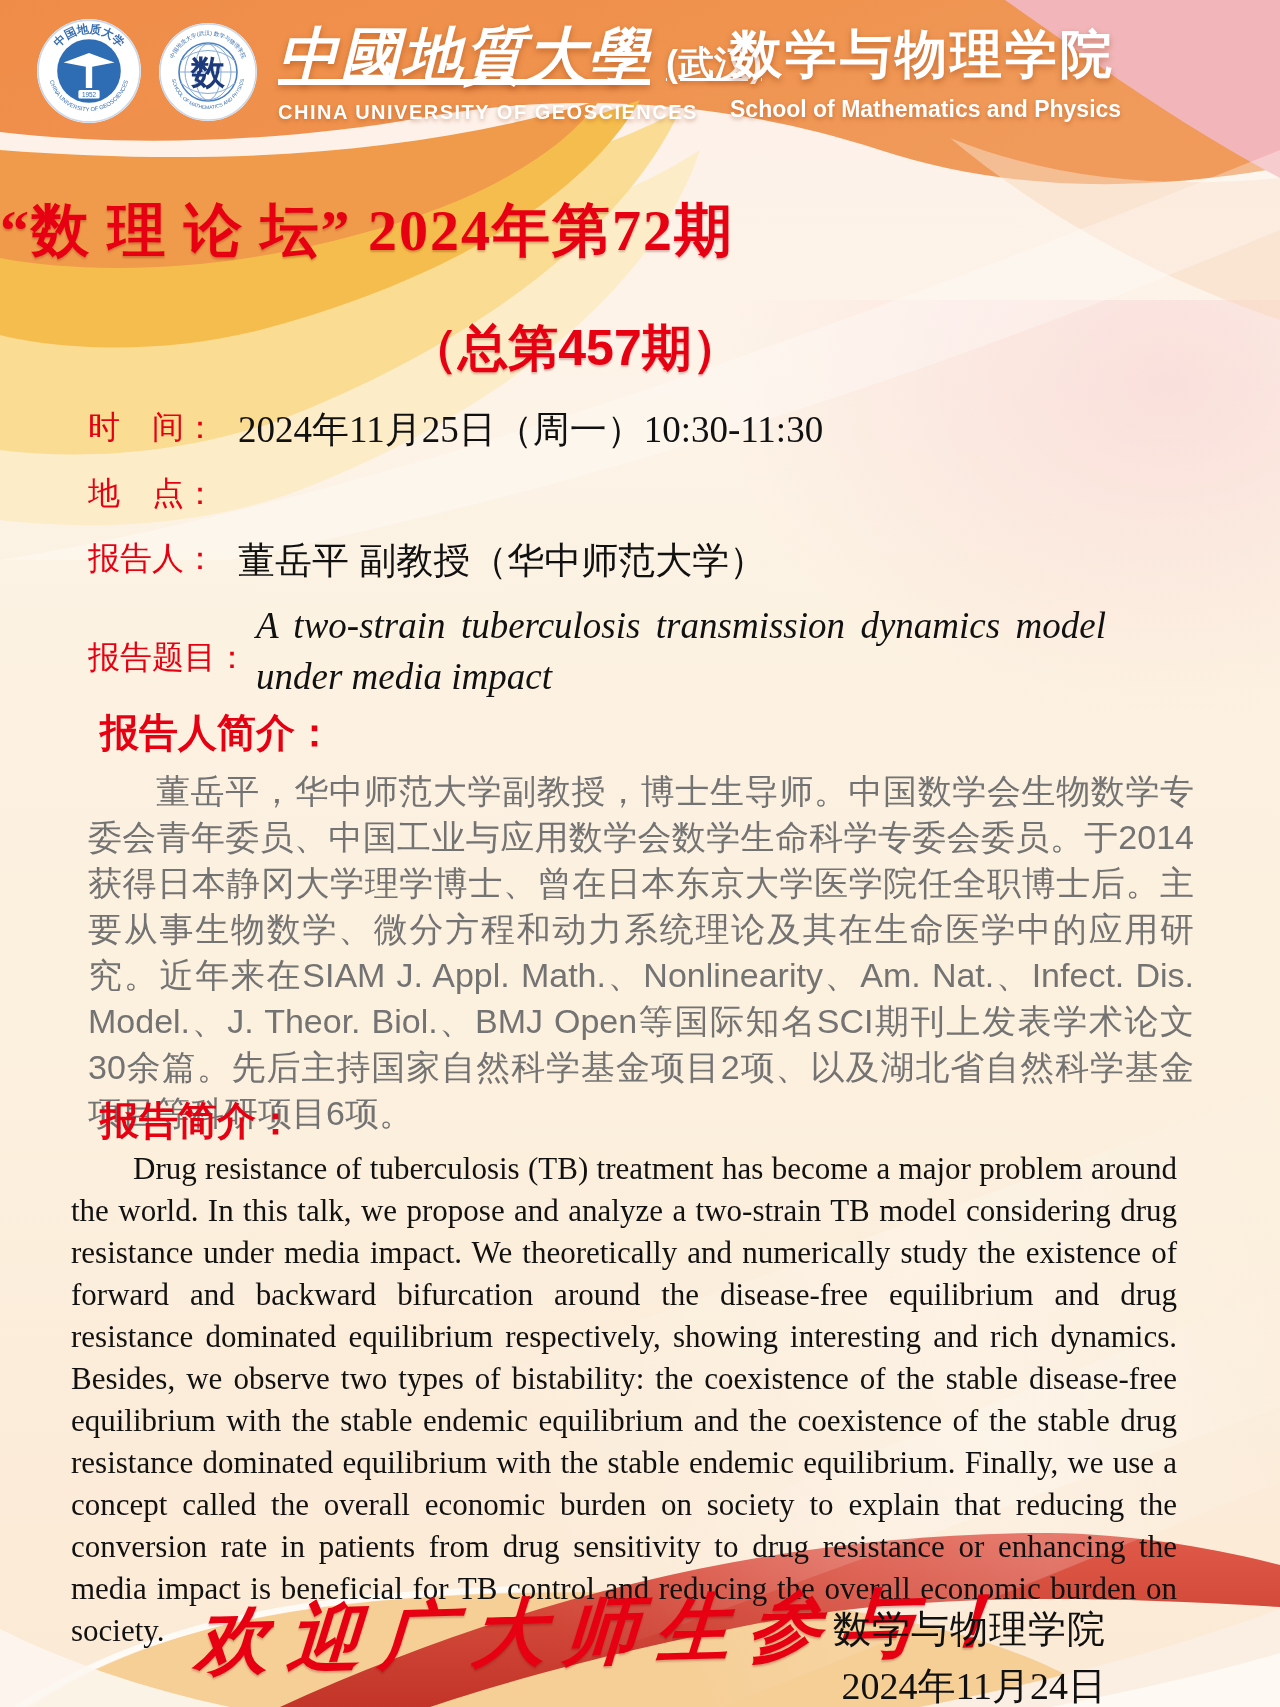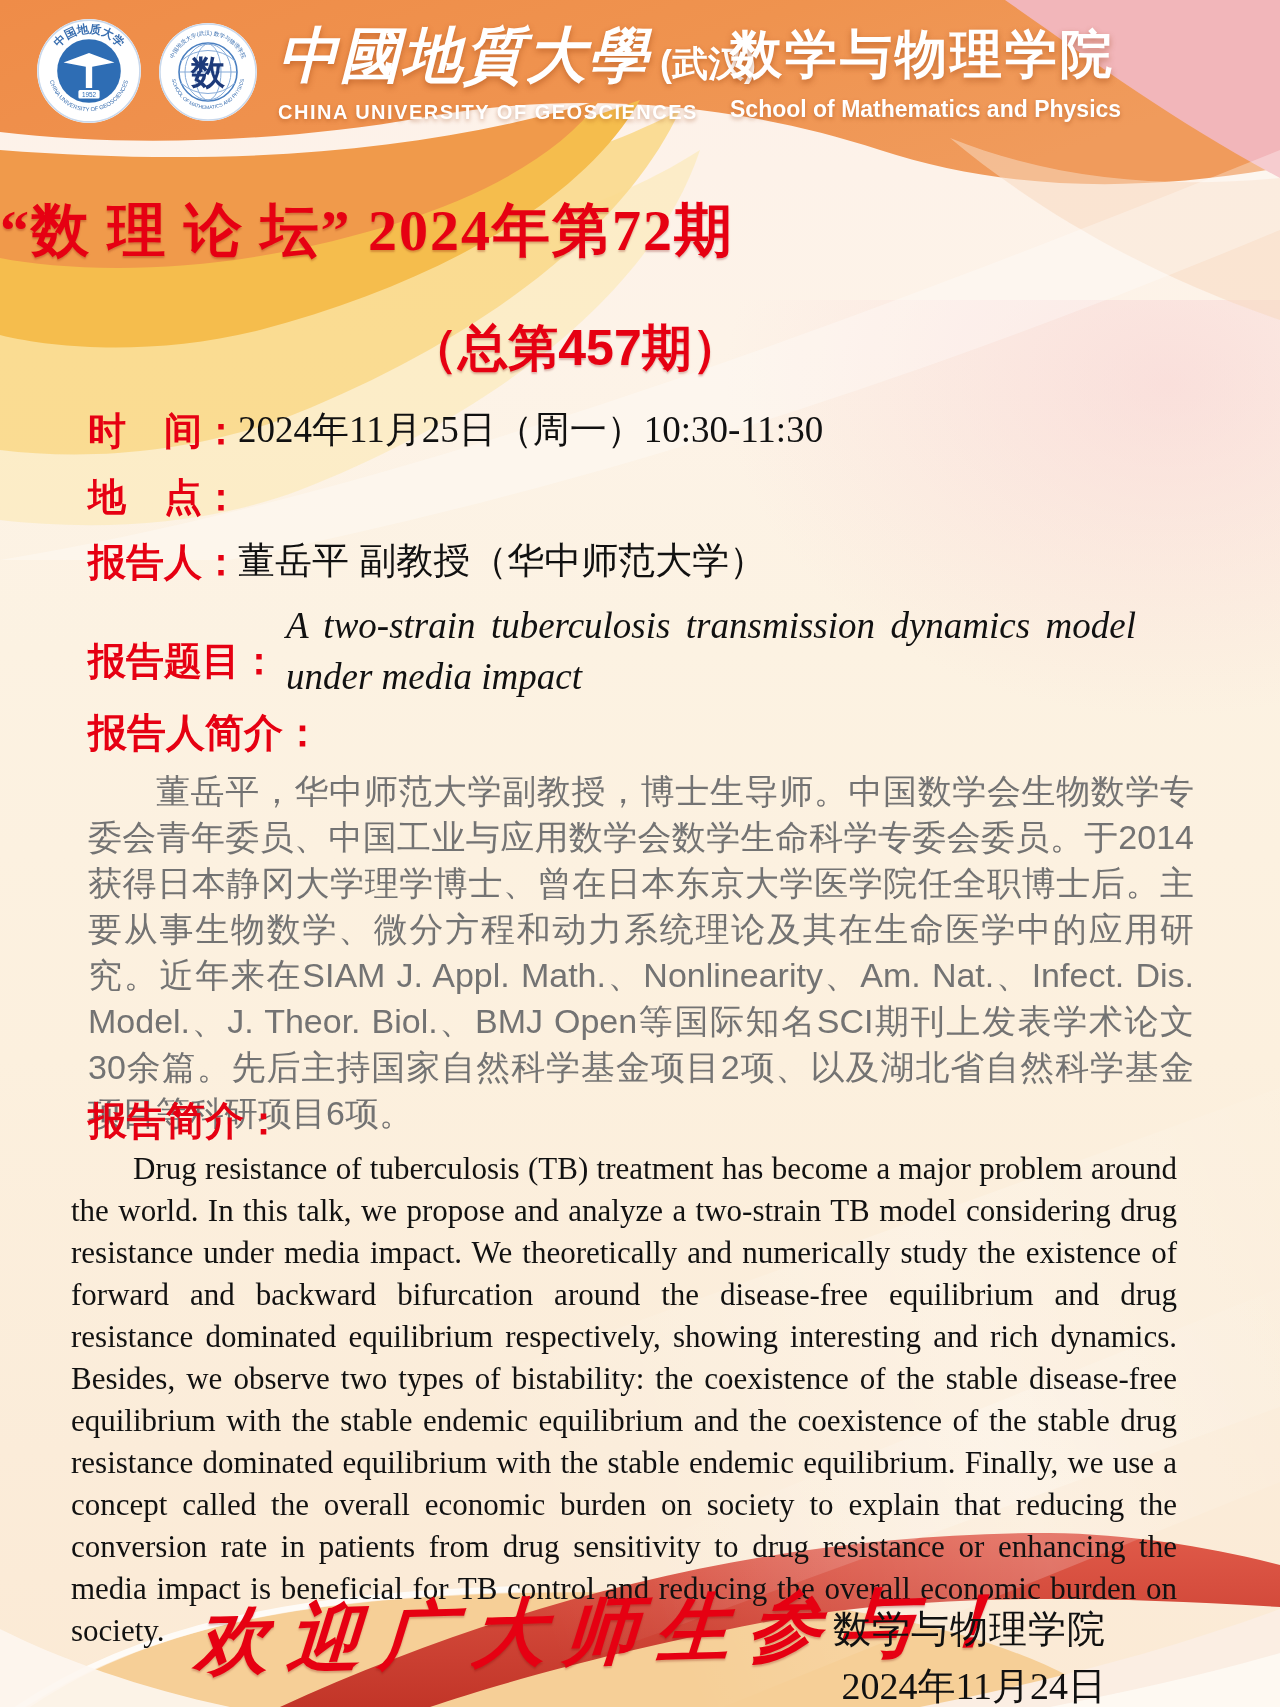--- a/index.html
+++ b/index.html
@@ -21,53 +21,53 @@
   .streak2{top:1400px;right:-120px;width:760px;height:180px;transform:rotate(-22deg);opacity:.45;}
   svg.bg{position:absolute;left:0;z-index:1;display:block;}
   svg.bg.top{top:0;}
   svg.bg.bottom{top:1307px;}
   
   .hdr{position:absolute;top:0;left:0;width:1280px;height:150px;z-index:3;}
   .seal{position:absolute;border-radius:50%;}
   .seal1{left:36px;top:18px;width:106px;height:106px;}
   .seal2{left:158px;top:22px;width:100px;height:100px;}
   .univ-block{position:absolute;left:278px;top:16px;color:#fff;}
-  .univ-cn-row{display:flex;align-items:baseline;gap:10px;}
+  .univ-cn-row{display:flex;align-items:baseline;gap:16px;text-decoration:underline;}
   .univ-cn{font-family:var(--serif);font-style:italic;font-weight:bold;font-size:60px;
     letter-spacing:2px;text-shadow:0 3px 6px rgba(150,60,10,.45);}
   .campus{font-family:var(--sans);font-weight:bold;font-size:36px;text-shadow:0 2px 5px rgba(150,60,10,.4);}
   .univ-en{font-family:var(--sans);font-weight:bold;font-size:20px;letter-spacing:1.5px;
     margin-top:4px;text-shadow:0 2px 4px rgba(150,60,10,.4);}
   .school-block{position:absolute;left:730px;top:20px;color:#fff;}
   .school-cn{font-family:var(--sans);font-weight:bold;font-size:52px;letter-spacing:3px;
     text-shadow:0 3px 6px rgba(150,60,10,.45);}
   .school-en{font-family:var(--sans);font-weight:bold;font-size:23px;margin-top:6px;
     text-shadow:0 2px 4px rgba(150,60,10,.4);}
   
   .title1{position:absolute;top:192px;left:0;width:1180px;z-index:3;
     color:var(--red);font-family:var(--serif);font-weight:bold;font-size:58px;letter-spacing:2px;
     text-shadow:0 2px 2px rgba(120,0,0,.25);}
   .title2{position:absolute;top:286px;left:0;width:1150px;text-align:center;z-index:3;
     color:var(--red);font-family:Liberation Sans, sans-serif;font-weight:bold;font-size:50px;
     text-shadow:0 2px 2px rgba(120,0,0,.25);margin-top:29px;}
   
   .row{position:absolute;left:88px;z-index:3;display:flex;align-items:flex-start;}
-  .row .lab{color:var(--red);font-weight:bold;font-family:var(--serif);font-size:38px;
+  .row .lab{color:var(--red);font-weight:normal;font-family:var(--serif);font-size:32px;
     white-space:nowrap;flex:none;}
   .row .val{color:#111;font-size:37px;line-height:1.32;}
   .val.serif{font-family:var(--serif);}
   .val.sans{font-family:var(--sans);}
   .row-time{top:406px;}  .row-time .lab{width:150px;}
   .row-place{top:472px;} .row-place .lab{width:150px;}
   .row-speaker{top:537px;} .row-speaker .lab{width:150px;}
   .row-topic{top:600px;}
   .row-topic .lab{margin-right:8px;margin-top:36px;}
   .row-topic .val{width:850px;text-align:justify;line-height:1.38;font-style:italic;}
   
-  .sec-head{position:absolute;left:88px;z-index:3;color:var(--red);font-weight:bold;
+  .sec-head{position:absolute;left:100px;z-index:3;color:var(--red);font-weight:bold;
     font-family:var(--serif);font-size:39px;}
   .bio-head{top:706px;}
   .abs-head{top:1094px;}
   .bio-text{position:absolute;left:88px;top:768px;width:1106px;z-index:3;color:#737373;
     font-family:var(--sans);font-size:34px;line-height:46px;text-align:justify;text-indent:2em;}
   .abs-text{position:absolute;left:71px;top:1148px;width:1106px;z-index:3;color:#111;
     font-family:var(--serif);font-size:31px;line-height:42px;text-align:justify;text-indent:2em;}
   
   .welcome{position:absolute;left:196px;top:1582px;z-index:4;color:var(--red);
     font-family:var(--serif);font-style:italic;font-weight:bold;font-size:74px;letter-spacing:18px;

